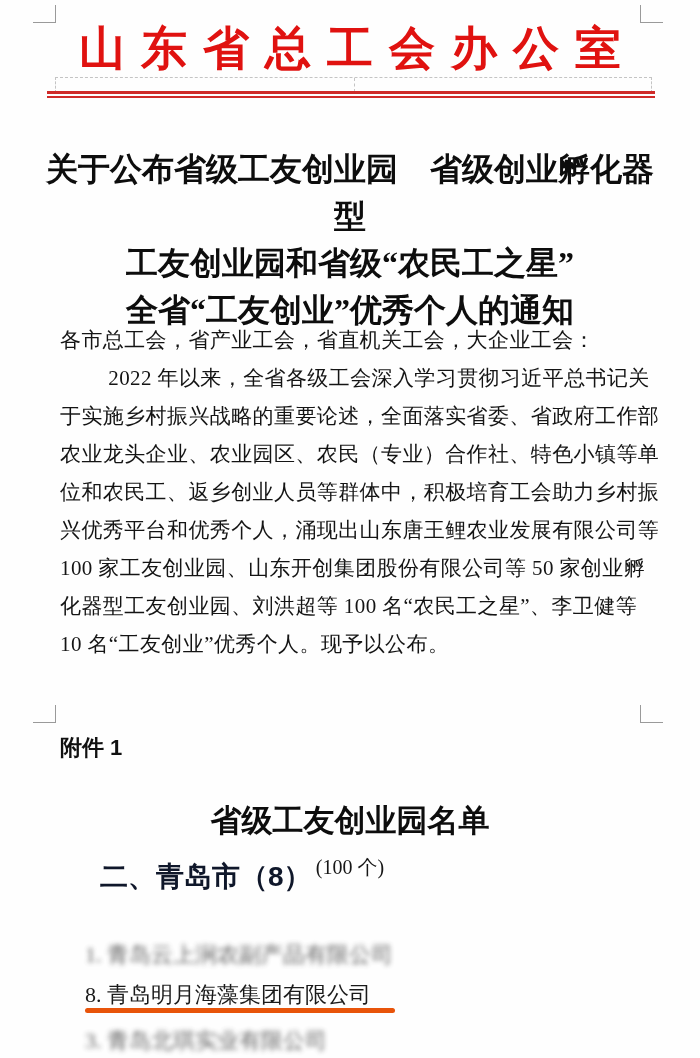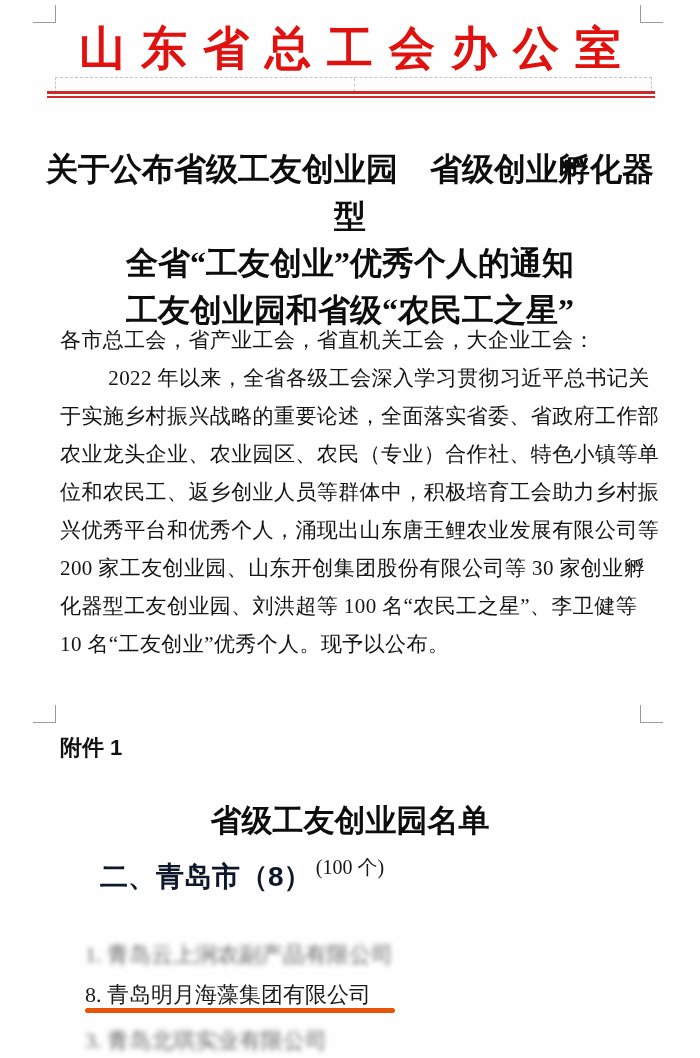--- a/index.html
+++ b/index.html
@@ -109,32 +109,32 @@
   <div class="letterhead">山东省总工会办公室</div>
 
   <div class="dashed-box">
     <div class="divider"></div>
   </div>
   <div class="rule-thick"></div>
   <div class="rule-thin"></div>
 
   <div class="doc-title">
     <div>关于公布省级工友创业园　省级创业孵化器型</div>
+    <div>工友创业园和省级“农民工之星”</div>
     <div>全省“工友创业”优秀个人的通知</div>
-    <div>工友创业园和省级“农民工之星”</div>
   </div>
 
   <div class="body-text">
     <div class="line">各市总工会，省产业工会，省直机关工会，大企业工会：</div>
     <div class="line indent">2022 年以来，全省各级工会深入学习贯彻习近平总书记关</div>
     <div class="line">于实施乡村振兴战略的重要论述，全面落实省委、省政府工作部</div>
     <div class="line">农业龙头企业、农业园区、农民（专业）合作社、特色小镇等单</div>
     <div class="line">位和农民工、返乡创业人员等群体中，积极培育工会助力乡村振</div>
     <div class="line">兴优秀平台和优秀个人，涌现出山东唐王鲤农业发展有限公司等</div>
-    <div class="line">200 家工友创业园、山东开创集团股份有限公司等 30 家创业孵</div>
+    <div class="line">100 家工友创业园、山东开创集团股份有限公司等 50 家创业孵</div>
     <div class="line">化器型工友创业园、刘洪超等 100 名“农民工之星”、李卫健等</div>
     <div class="line">10 名“工友创业”优秀个人。现予以公布。</div>
   </div>
 
   <div class="crop tl" style="left:33px;top:705px;"></div>
   <div class="crop tr" style="left:640px;top:705px;"></div>
 
   <div class="attachment-label">附件 1</div>
   <div class="list-title">省级工友创业园名单</div>
   <div class="list-count">(100 个)</div>

